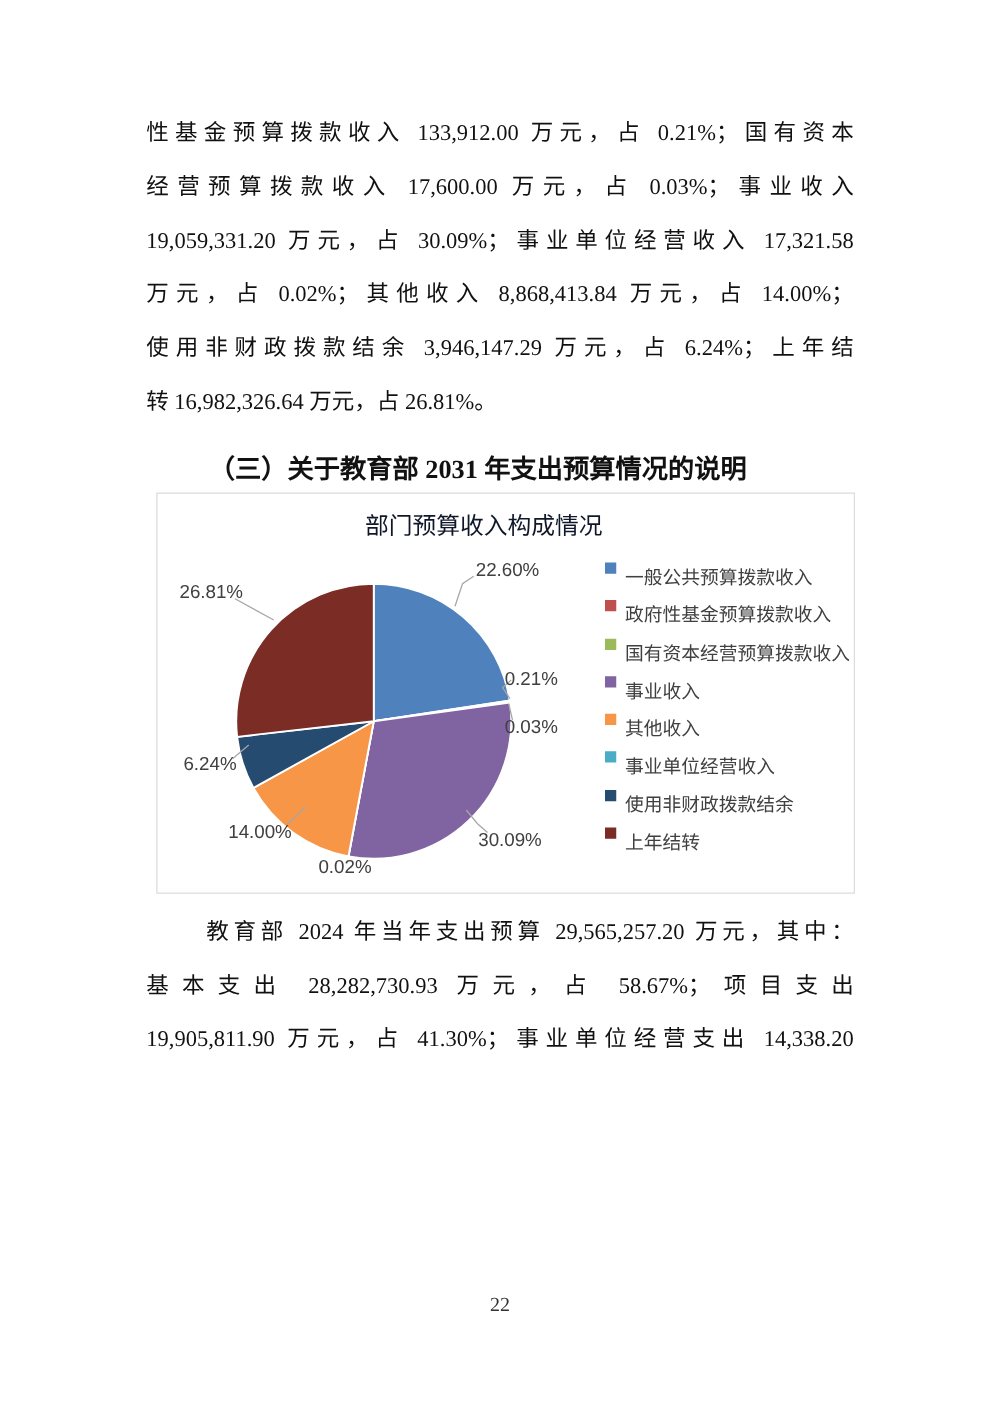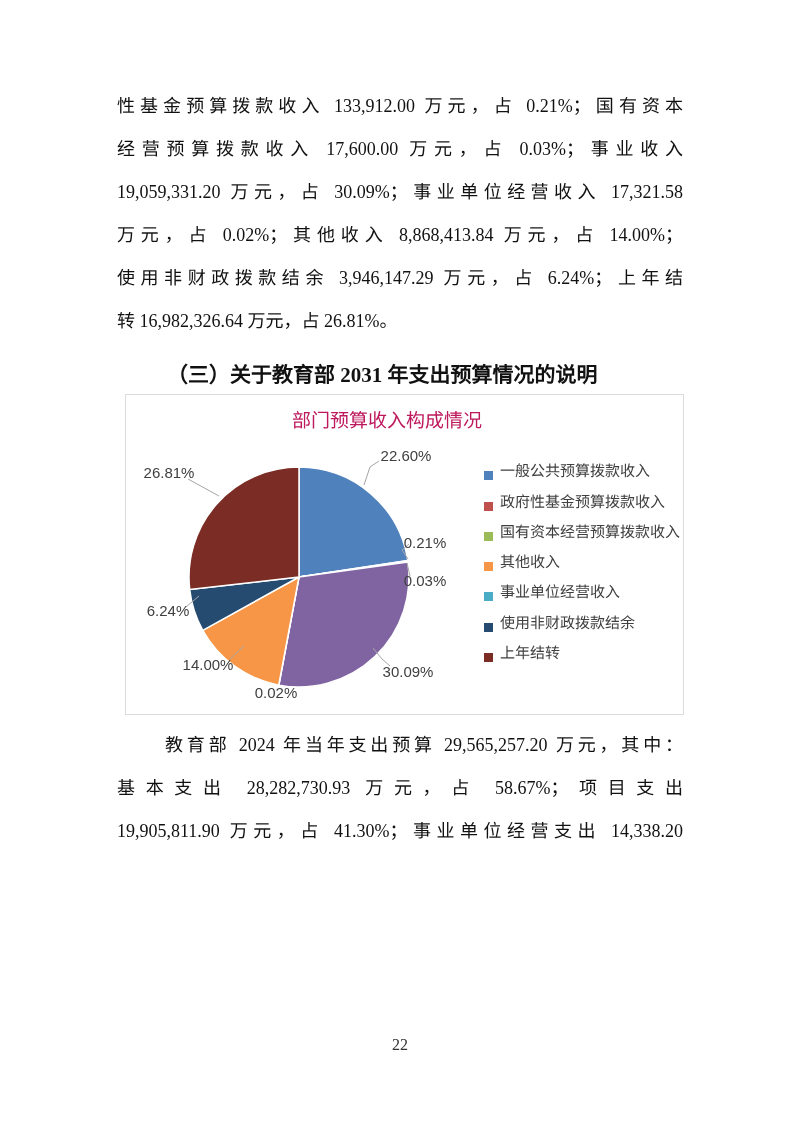--- a/index.html
+++ b/index.html
@@ -11,24 +11,24 @@
   .jline.lastline { text-align-last:left; white-space:normal; }
   .jline.firstindent { text-indent:48px; }
 
   .heading { position:absolute; left:117px; top:354px; width:566px;
              font-size:21px; line-height:43px; font-weight:bold; text-indent:50px; }
 
   .chart-box { position:absolute; left:125px; top:394px; width:559px; height:321px;
                background:#fff; border:1px solid #DCDCDC; }
   .chart-title { position:absolute; left:0; right:35px; top:10px; text-align:center;
                  font-family:"Liberation Sans","DejaVu Sans",sans-serif;
-                 font-size:19px; color:#be185d; }
+                 font-size:19px; color:#0f172a; }
   .chart-svg { position:absolute; left:0; top:0; }
   .legend { position:absolute; left:358px; top:55px; }
-  .legend-item { height:30.3px; display:flex; align-items:flex-end;
+  .legend-item { height:30.3px; display:flex; align-items:flex-start;
                  font-family:"Liberation Sans","DejaVu Sans",sans-serif;
                  font-size:15px; color:#404040; white-space:nowrap; }
   .legend-swatch { width:9px; height:9px; margin-right:7px; flex:0 0 auto; }
 
   .pie-label { font-family:"Liberation Sans","DejaVu Sans",sans-serif;
                font-size:15px; fill:#404040; }
 
   .page-number { position:absolute; left:0; top:1036px; width:100%; text-align:center;
                  font-size:16px; color:#333; }
 </style>
@@ -80,20 +80,24 @@
       </div>
       <div class="legend-item">
         <span class="legend-swatch" style="background: rgb(192, 80, 77);"></span>
         <span>政府性基金预算拨款收入</span>
       </div>
       <div class="legend-item">
         <span class="legend-swatch" style="background: rgb(155, 187, 89);"></span>
         <span>国有资本经营预算拨款收入</span>
       </div>
       <div class="legend-item">
+        <span class="legend-swatch" style="background: rgb(128, 100, 162);"></span>
+        <span>事业收入</span>
+      </div>
+      <div class="legend-item">
         <span class="legend-swatch" style="background: rgb(247, 150, 70);"></span>
         <span>其他收入</span>
       </div>
       <div class="legend-item">
         <span class="legend-swatch" style="background: rgb(75, 172, 198);"></span>
         <span>事业单位经营收入</span>
       </div>
       <div class="legend-item">
         <span class="legend-swatch" style="background: rgb(37, 75, 112);"></span>
         <span>使用非财政拨款结余</span>

